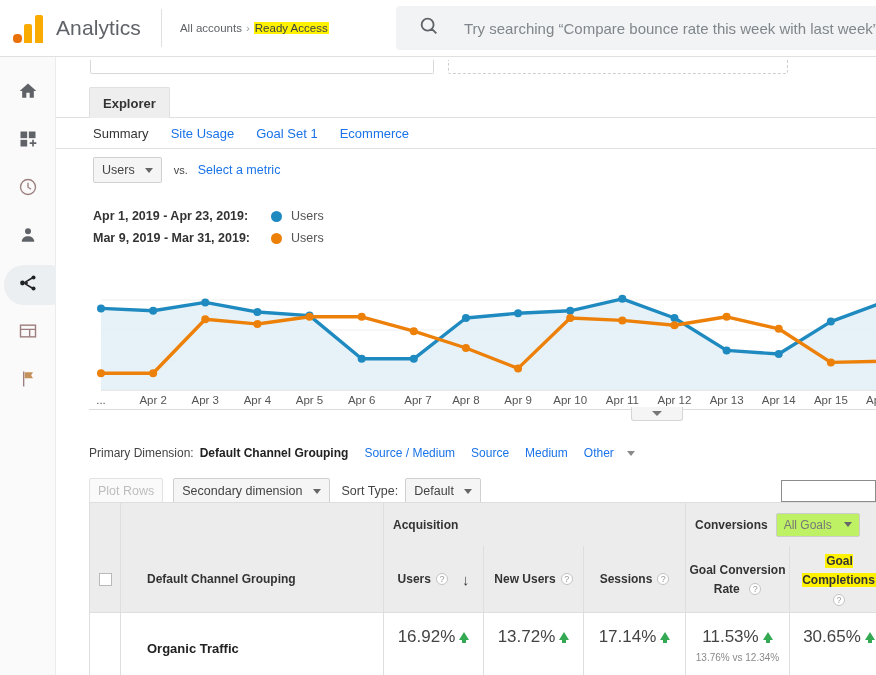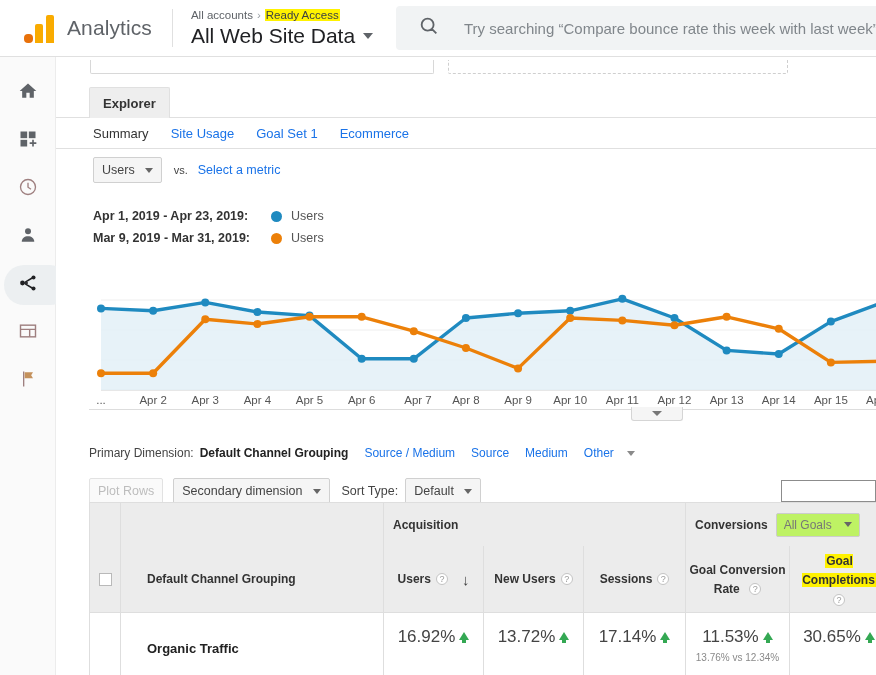--- a/index.html
+++ b/index.html
@@ -9,21 +9,21 @@
     overflow: hidden;
     background: #fff;
     font-family: "Liberation Sans", sans-serif;
     -webkit-font-smoothing: antialiased;
   }
 
   
   .topbar {
     position: absolute; top: 0; left: 0; width: 876px; height: 57px;
     background: #fff; border-bottom: 1px solid #e0e0e0;
-    display: flex; align-items: center; padding-left: 11px;
+    display: flex; align-items: center;
   }
   .ga-logo {
     width: 34px; height: 30px; margin-left: 12px; margin-right: 10px;
     position: relative; flex: none;
   }
   .ga-logo .bar { position: absolute; bottom: 0; border-radius: 2px 2px 0 0; }
   .ga-logo .b1 { left: 1px;  width: 8px; height: 11px; background: #E8710A; border-radius: 4px; bottom:0; height:9px; width:9px;}
   .ga-logo .b2 { left: 12px; width: 8px; height: 19px; background: #F9AB00; }
   .ga-logo .b3 { left: 23px; width: 8px; height: 28px; background: #F9AB00; }
   .brand-name {
@@ -215,24 +215,20 @@
   <div class="ga-logo">
     <div class="bar b1"></div>
       <div class="bar b2"></div>
       <div class="bar b3"></div>
   </div>
   <div class="brand-name">Analytics</div>
   <div class="vsep"></div>
   <div class="acct-block">
     <div class="breadcrumb">
       <span>All accounts</span><span class="sep">›</span><span class="hl">Ready Access</span>
-    </div>
-    <div class="view-name">
-      <span>All Web Site Data</span>
-      <span class="caret-down"></span>
     </div>
   </div>
   <div class="searchwrap">
     <span class="search-ico">
       <svg width="22" height="22" viewBox="0 0 24 24">
           <path fill="none" stroke="#5f6368" stroke-width="2" d="M10.5 4a6.5 6.5 0 1 0 0 13 6.5 6.5 0 0 0 0-13zM15.3 15.3L20 20"></path>
         </svg>
     </span>
     <input class="search-input" type="text" placeholder="Try searching “Compare bounce rate this week with last week”" style="">
   </div>

